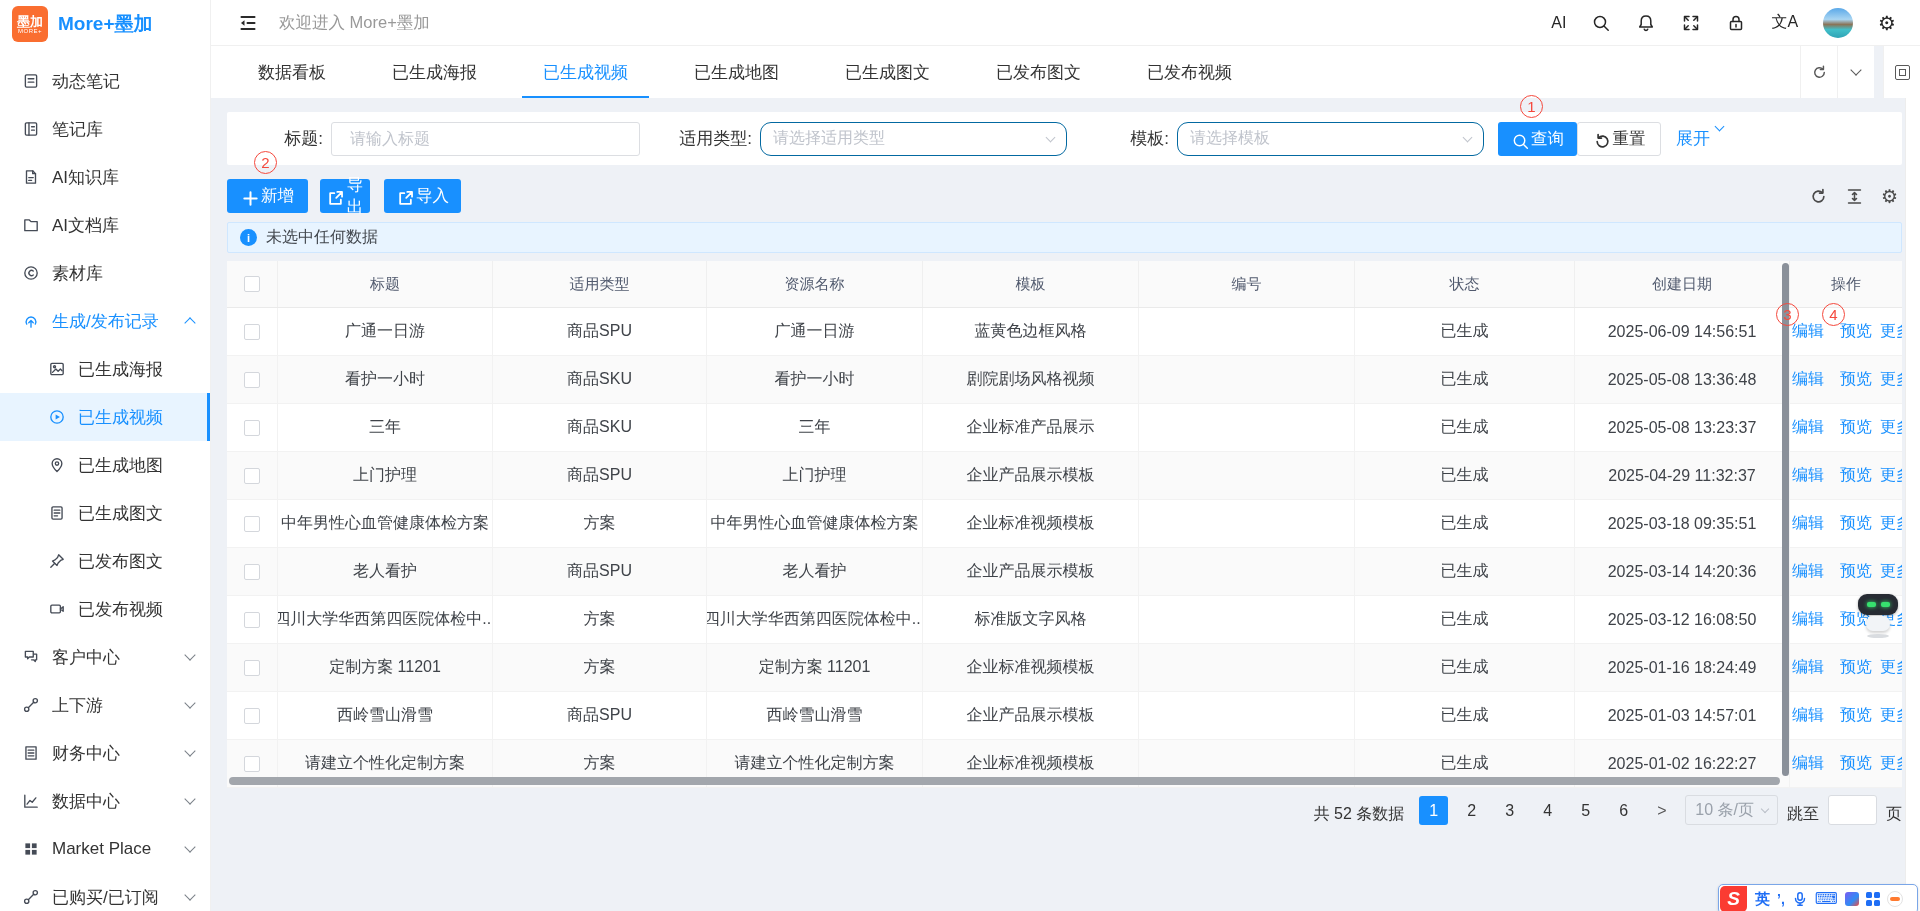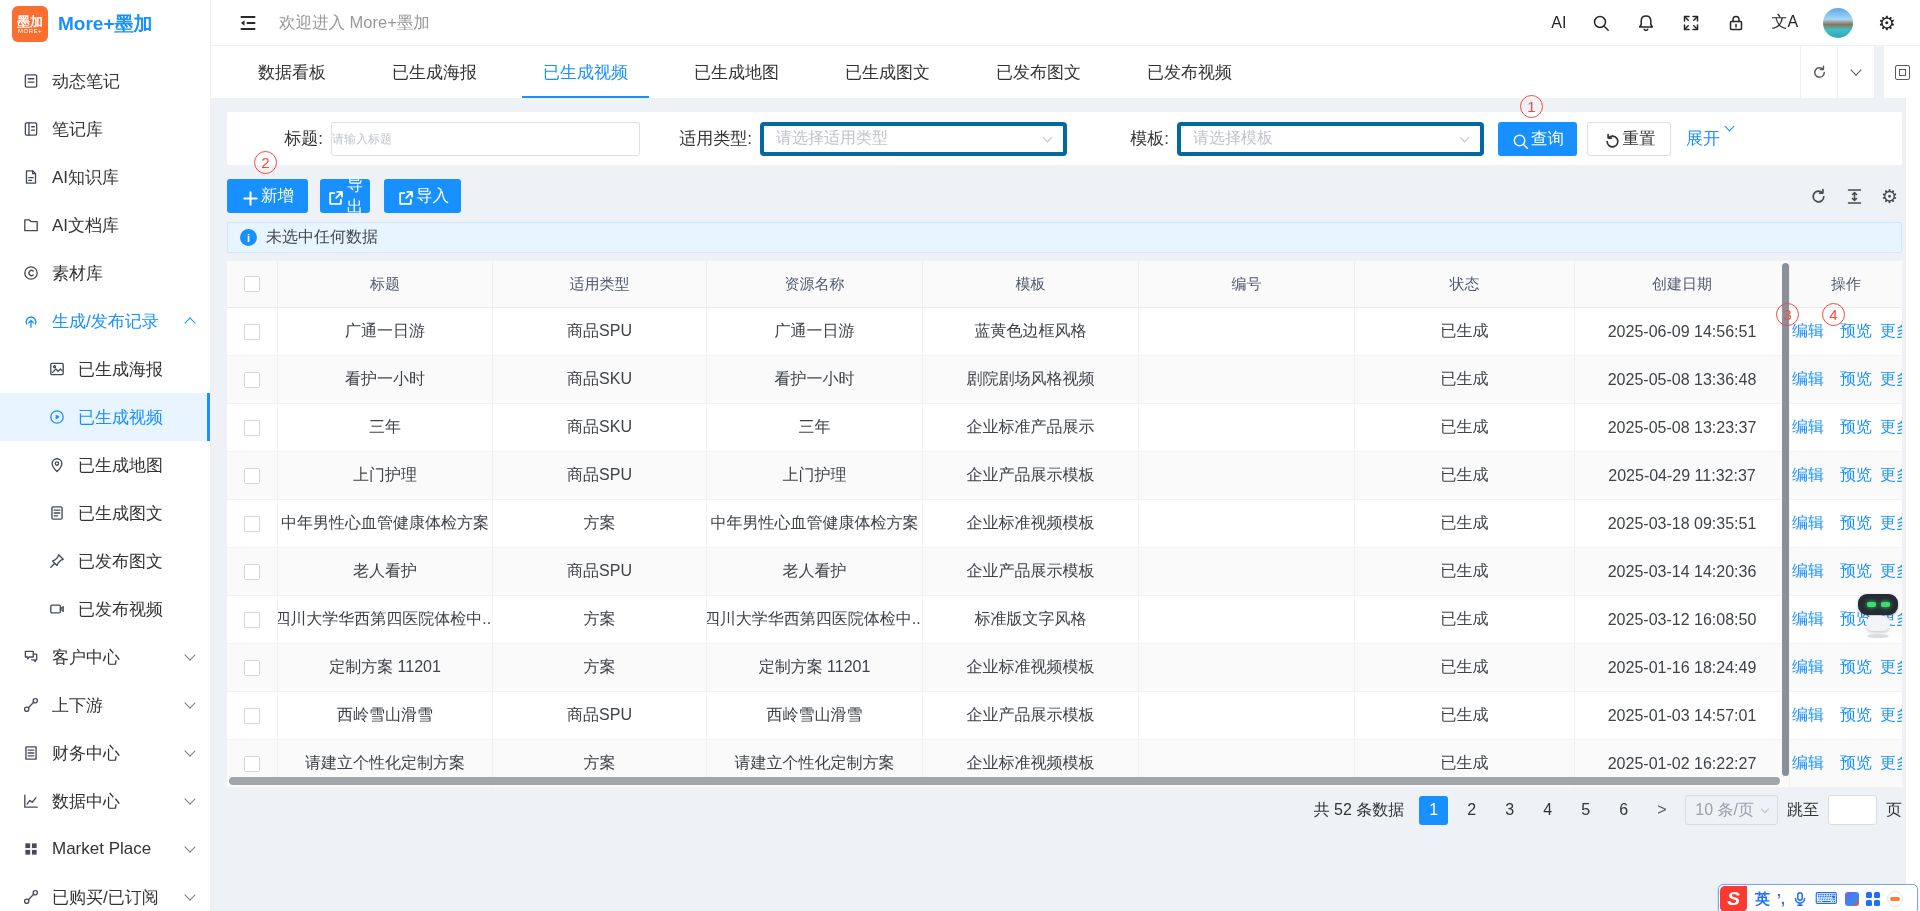--- a/index.html
+++ b/index.html
@@ -54,31 +54,31 @@
   .tr-gap{width:9px;background:#eef1f6}
   .frame-icon{width:15px;height:15px;border:1.6px solid #595959;border-radius:2px;display:flex;align-items:center;justify-content:center}
   .frame-icon i{width:7px;height:7px;border:1.5px solid #595959;display:block}
 
   .content{background:#eef1f6;height:813px;padding:14px 18px 0 16px;position:relative}
 
   
   .filter-card{background:#fff;height:53px;border-radius:2px;display:flex;align-items:center}
   .f-label{text-align:right;color:#333}
   .lb1{width:96px}.lb2{width:96px;margin-left:16px}.lb3{width:96px;margin-left:6px}
-  .f-input{height:34px;border:1px solid #dcdee2;border-radius:3px;padding:0 0;font-size:12px;color:#333;margin-left:8px;outline:none}
+  .f-input{height:34px;border:1px solid #dcdee2;border-radius:3px;padding:0 18px;font-size:16px;color:#333;margin-left:8px;outline:none}
   .f-input::placeholder{color:#c0c4cc}
   .in-title{width:309px}
-  .f-select{height:34px;border:4px solid #0369a1;border-radius:4px;margin-left:8px;width:307px;display:flex;align-items:center;padding:0 12px;color:#c0c4cc;font-size:16px;cursor:pointer}
+  .f-select{height:34px;border:1px solid #0369a1;border-radius:11px;margin-left:8px;width:307px;display:flex;align-items:center;padding:0 12px;color:#c0c4cc;font-size:16px;cursor:pointer}
   .f-select .caret-sm{margin-left:auto;width:7px;height:7px;border-right:1.3px solid #c0c4cc;border-bottom:1.3px solid #c0c4cc;transform:rotate(45deg);display:inline-block;margin-top:-3px}
   .btn{height:34px;border-radius:3px;display:inline-flex;align-items:center;justify-content:center;gap:6px;font-size:16.5px;cursor:pointer;border:none}
   .btn-primary{background:#1890ff;color:#fff;padding:0 6px}
   .btn-plain{background:#fff;color:#333;border:1px solid #dcdee2;padding:0 13px}
   .btn svg{width:15px;height:15px}
   .btn-search{margin-left:14px;width:79px}
-  .btn-reset{margin-left:10px;width:84px}
+  .btn-reset{width:84px}
   .expand-link{margin-left:15px;color:#1890ff;display:inline-flex;gap:6px;cursor:pointer}
   .expand-link .caret-sm{width:7px;height:7px;border-right:1.5px solid #1890ff;border-bottom:1.5px solid #1890ff;transform:rotate(45deg);display:inline-block;margin-top:-4px}
 
   
   .actions-row{margin-top:14px;display:flex;align-items:center}
   .btn-add{width:81px}.btn-export{width:50px;margin-left:12px}.btn-import{width:77px;margin-left:14px}
   .tools{margin-left:auto;display:flex;align-items:center;gap:17px;color:#4a4a4a;margin-right:4px}
   .tool{width:19px;height:19px;cursor:pointer}
   .tool svg{width:19px;height:19px}
   .tool.gear-glyph{width:auto;height:auto;font-size:19px}
@@ -99,21 +99,21 @@
   .td:last-child{border-right:none}
   .checkbox{width:16px;height:16px;border:1px solid #d4d7dc;border-radius:2px;background:#fff;display:inline-block;cursor:pointer}
   .td-op{justify-content:flex-start;gap:8px;padding-left:2px;color:#1890ff}
   .td-op a{color:#1890ff;flex:0 0 auto}
   .op-sep{width:1px;height:14px;background:#e3e6ea}
   .more{display:inline-flex;align-items:center;gap:4px}
   .vbar{position:absolute;top:2px;bottom:12px;right:113px;width:7px;background:#8a9099;border-radius:4px;z-index:2}
   .hbar{position:absolute;left:2px;right:122px;bottom:3px;height:8px;background:#a2a6ac;border-radius:4px;z-index:2}
 
   
-  .pagi{margin-top:7px;display:flex;justify-content:flex-end;align-items:center;gap:9px;font-size:16px;color:#333}
+  .pagi{margin-top:7px;display:flex;justify-content:flex-end;align-items:flex-end;gap:9px;font-size:16px;color:#333}
   .pagi-total{margin-right:6px}
   .page{min-width:29px;height:29px;border-radius:3px;display:flex;align-items:center;justify-content:center;cursor:pointer}
   .page.active{background:#1890ff;color:#fff}
   .page-next{width:29px;height:29px;display:flex;align-items:center;justify-content:center;cursor:pointer;color:#555}
   .size-select{height:30px;border:1px solid #d9dce1;border-radius:3px;display:flex;align-items:center;padding:0 9px;gap:8px;color:#9aa1ab;cursor:pointer}
   .size-select .caret-sm{width:6px;height:6px;border-right:1.3px solid #b9bec7;border-bottom:1.3px solid #b9bec7;transform:rotate(45deg);display:inline-block;margin-top:-3px}
   .jump-input{width:49px;height:30px;border:1px solid #d9dce1;border-radius:3px;outline:none;padding:0 6px;font-size:15px}
 
   
   .ann{position:absolute;width:23px;height:23px;border:1.7px solid #f5493d;border-radius:50%;color:#f5493d;display:flex;align-items:center;justify-content:center;font-size:15px;z-index:6;background:transparent}

